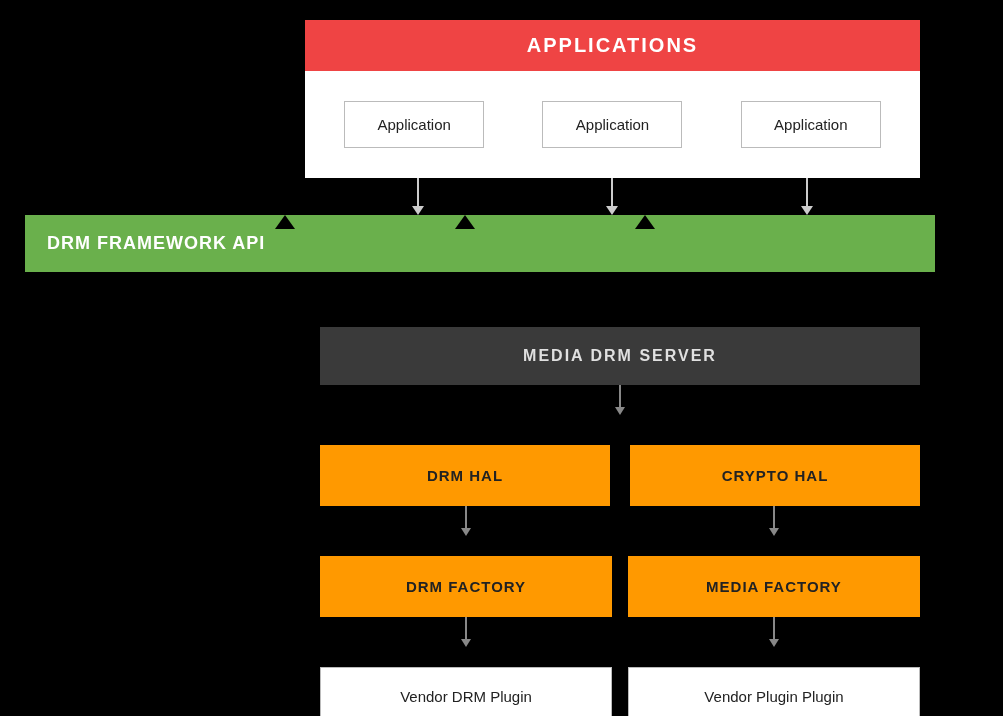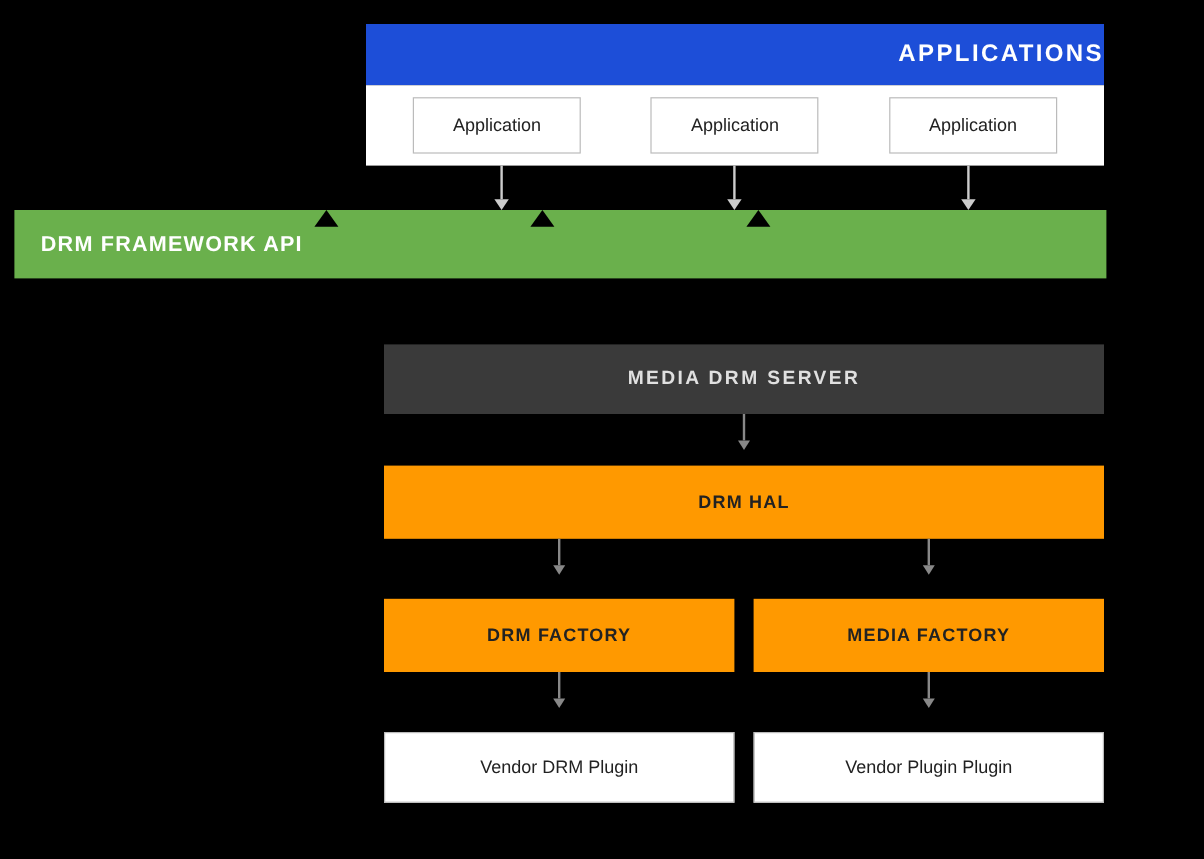--- a/index.html
+++ b/index.html
@@ -20,35 +20,35 @@
       width: 980px;
     }
 
     
     .applications-block {
       margin-left: 295px;
       width: 615px;
     }
 
     .applications-header {
-      background: #1d4ed8;
+      background: #ef4444;
       color: white;
-      text-align: right;
+      text-align: center;
       font-size: 20px;
       font-weight: bold;
       letter-spacing: 2px;
       padding: 14px 0;
     }
 
     .applications-body {
       background: white;
       display: flex;
       justify-content: space-around;
       align-items: center;
-      padding: 10px 16px;
+      padding: 30px 16px;
       gap: 12px;
     }
 
     .app-box {
       border: 1.5px solid #bbb;
       padding: 14px 30px;
       font-size: 15px;
       color: #222;
       background: white;
       min-width: 140px;
@@ -126,21 +126,21 @@
       align-items: center;
     }
 
     
     .hal-row {
       margin-left: 310px;
       width: 600px;
       display: flex;
       justify-content: space-between;
       gap: 20px;
-      margin-top: 13px;
+      margin-top: 30px;
     }
 
     .hal-box {
       background: #f90;
       color: #222;
       font-size: 15px;
       font-weight: bold;
       letter-spacing: 1px;
       text-align: center;
       padding: 22px 0;
@@ -257,21 +257,21 @@
     <div class="arrow-down">
       <div class="arrow-shaft-down"></div>
       <div class="arrow-head-down"></div>
     </div>
     <div class="arrow-down">
       <div class="arrow-shaft-down"></div>
       <div class="arrow-head-down"></div>
     </div>
   </div>
 
-  <div style="position:relative; width:910px; margin-left:2px;">
+  <div style="position:relative; width:910px; margin-left:15px;">
     <div class="drm-framework-block">
       <span>DRM FRAMEWORK API</span>
 
       <div style="position:absolute; top:0; left:0; width:100%; display:flex; justify-content:flex-end; padding-right: 40px;">
         
       </div>
 
       <div style="position:absolute; top:0; right:280px; display:flex; gap:160px;">
         <div style="width:0;height:0;border-left:10px solid transparent;border-right:10px solid transparent;border-bottom:14px solid black;"></div>
         <div style="width:0;height:0;border-left:10px solid transparent;border-right:10px solid transparent;border-bottom:14px solid black;"></div>
@@ -287,20 +287,23 @@
   <div class="single-arrow-row">
     <div class="single-arrow-down">
       <div class="shaft"></div>
       <div class="head-down"></div>
     </div>
   </div>
 
   <div class="hal-row">
     <div class="hal-box">
       <span>DRM HAL</span>
+    </div>
+    <div class="hal-box">
+      <span>CRYPTO HAL</span>
     </div>
   </div>
 
   <div class="hal-arrows-row">
     <div class="hal-arrow-col">
       <div style="display:flex;flex-direction:column;align-items:center;">
         <div class="shaft"></div>
         <div class="head-down"></div>
       </div>
     </div>

